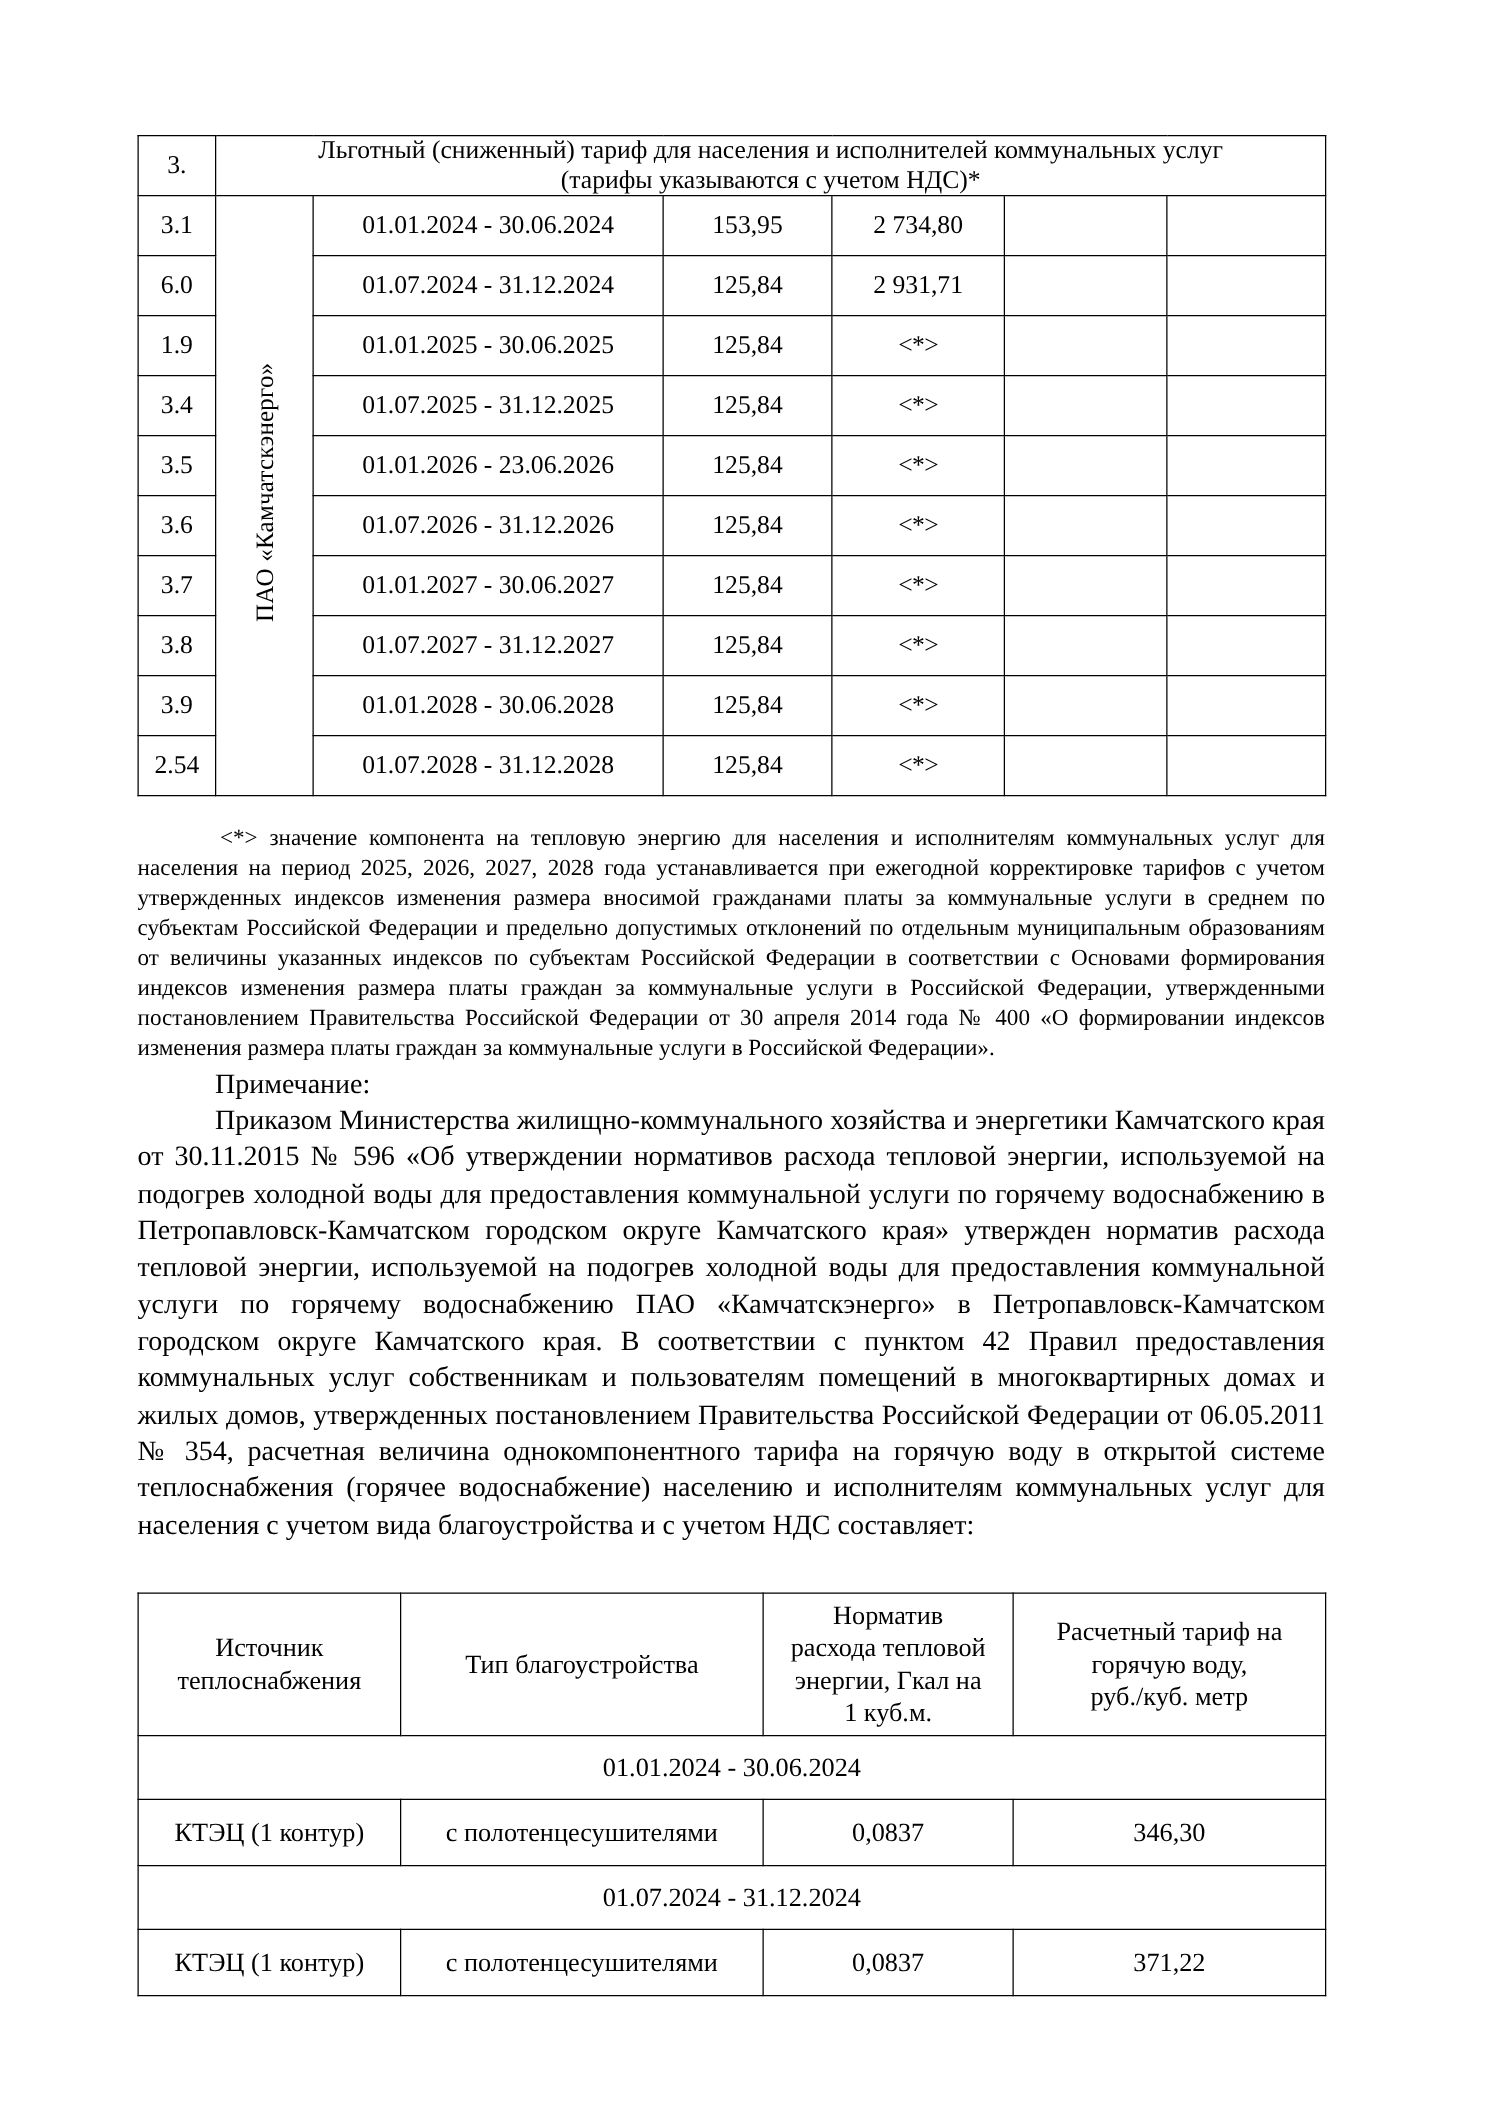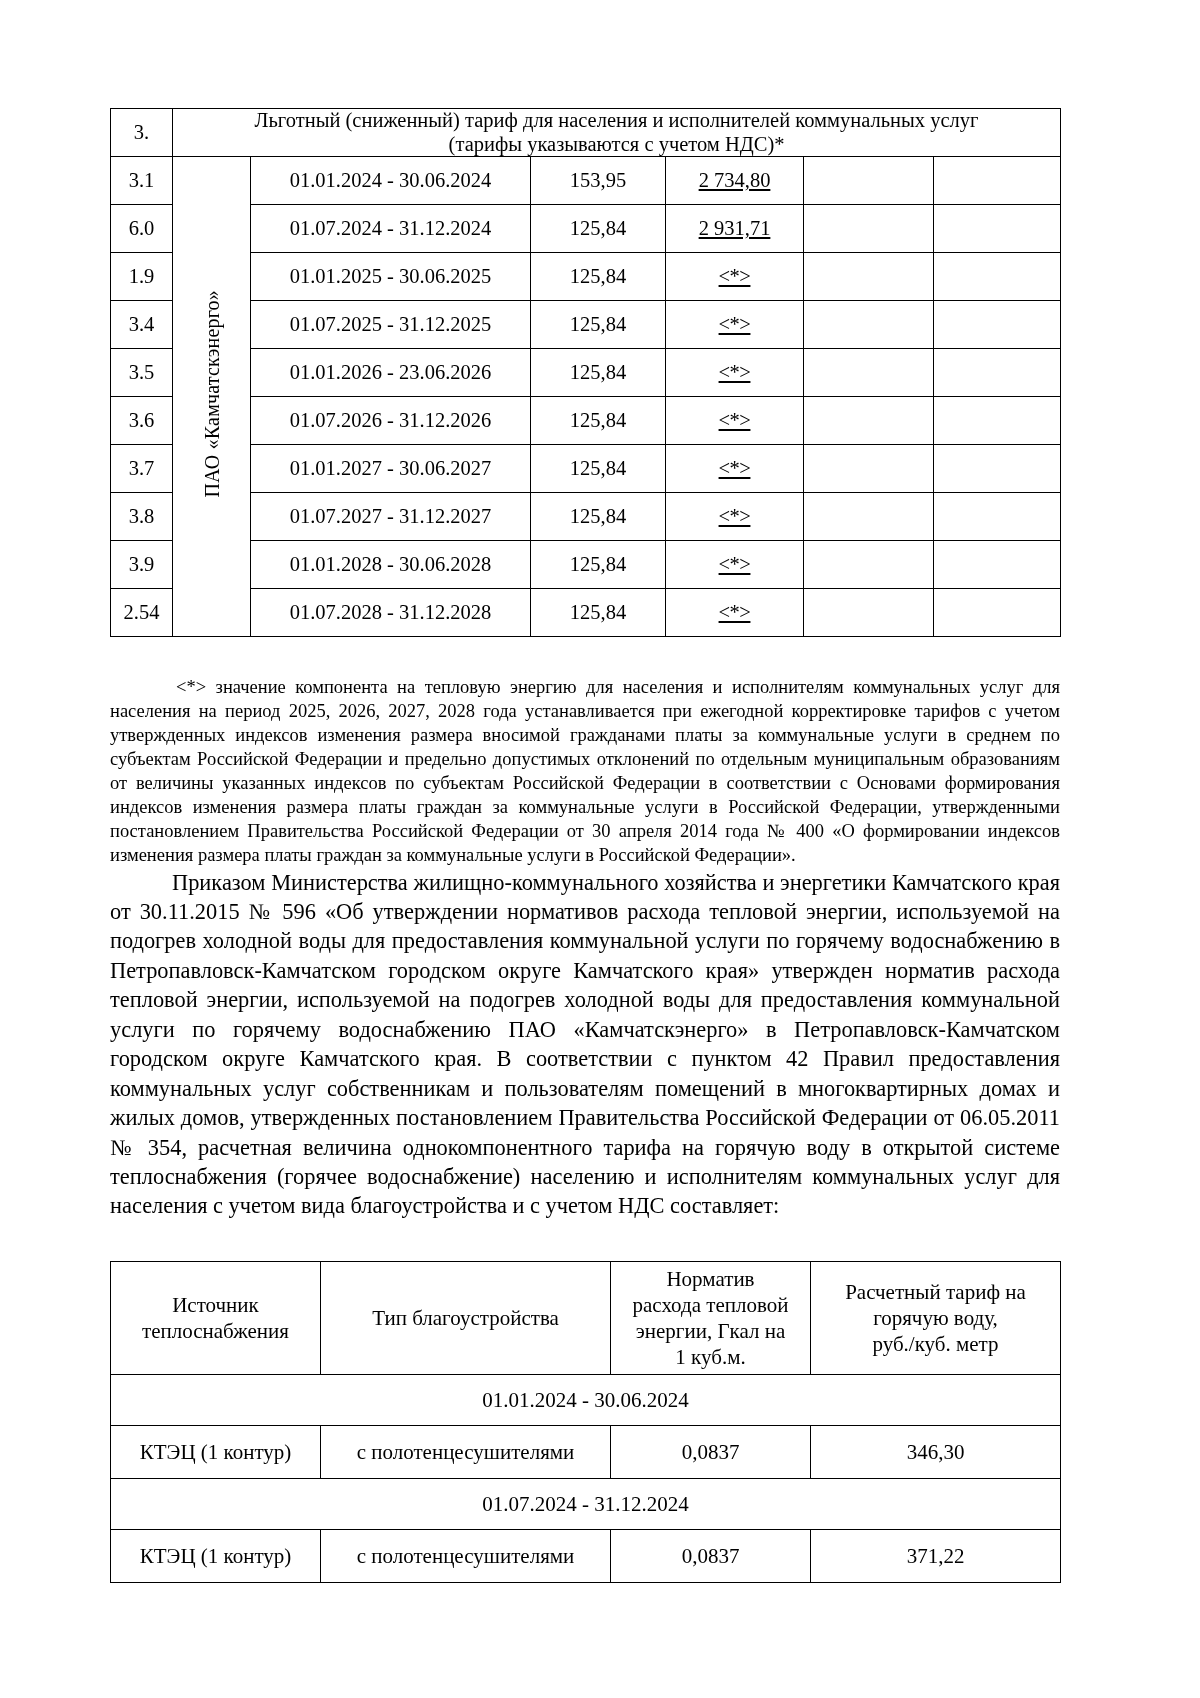--- a/index.html
+++ b/index.html
@@ -63,31 +63,31 @@
     font-size: 20px;
     letter-spacing: 0.2px;
     display: inline-block;
     line-height: 1;
   }
   td.t1-period {
     width: 280px;
     font-size: 19px;
   }
   td.t1-v1 { width: 135px; font-size: 22px; }
-  td.t1-v2 { width: 138px; font-size: 22px; text-decoration: underline; }
+  td.t1-v2 { width: 138px; font-size: 22px; }
   td.t1-e1 { width: 130px; }
   td.t1-e2 { width: 127px; }
   .star { font-size: 18px; letter-spacing: -0.5px; }
 
   
   p.note {
     text-align: justify;
     font-size: 18.5px;
     line-height: 1.30;
-    margin: 38px 0 0 0;
+    margin: 22px 0 0 0;
     text-indent: 66px;
     hyphens: none;
   }
   p.body {
     text-align: justify;
     font-size: 22.4px;
     line-height: 1.315;
     margin: 0;
     text-indent: 62px;
   }
@@ -231,20 +231,21 @@
         <td class="t1-v1">125,84</td>
         <td class="t1-v2 star">&lt;*&gt;</td>
         <td class="t1-e1"></td>
         <td class="t1-e2"></td>
       </tr>
     </tbody>
   </table>
 
   <p class="note">&lt;*&gt;  значение компонента на тепловую энергию для населения и исполнителям коммунальных услуг для населения на период 2025, 2026, 2027, 2028 года устанавливается при ежегодной корректировке тарифов с учетом утвержденных индексов изменения размера вносимой гражданами платы за коммунальные услуги в среднем по субъектам Российской Федерации и предельно допустимых отклонений по отдельным муниципальным образованиям от величины указанных индексов по субъектам Российской Федерации в соответствии с Основами формирования индексов изменения размера платы граждан за коммунальные услуги в Российской Федерации, утвержденными постановлением Правительства Российской Федерации от 30 апреля 2014 года № 400 «О формировании индексов изменения размера платы граждан за коммунальные услуги в Российской Федерации».</p>
 
+  <p class="body gap-before-prim">Примечание:</p>
   <p class="body">Приказом Министерства жилищно-коммунального хозяйства и энергетики Камчатского края от 30.11.2015 № 596 «Об утверждении нормативов расхода тепловой энергии, используемой на подогрев холодной воды для предоставления коммунальной услуги по горячему водоснабжению в Петропавловск-Камчатском городском округе Камчатского края» утвержден норматив расхода тепловой энергии, используемой на подогрев холодной воды для предоставления коммунальной услуги по горячему водоснабжению ПАО «Камчатскэнерго» в Петропавловск-Камчатском городском округе Камчатского края. В соответствии с пунктом 42 Правил предоставления коммунальных услуг собственникам и пользователям помещений в многоквартирных домах и жилых домов, утвержденных постановлением Правительства Российской Федерации от 06.05.2011 № 354, расчетная величина однокомпонентного тарифа на горячую воду в открытой системе теплоснабжения (горячее водоснабжение) населению и исполнителям коммунальных услуг для населения с учетом вида благоустройства и с учетом НДС составляет:</p>
 
   <table class="norm">
     <colgroup>
       <col style="width:210px">
         <col style="width:290px">
         <col style="width:200px">
         <col style="width:250px">
     </colgroup>
     <tbody>

